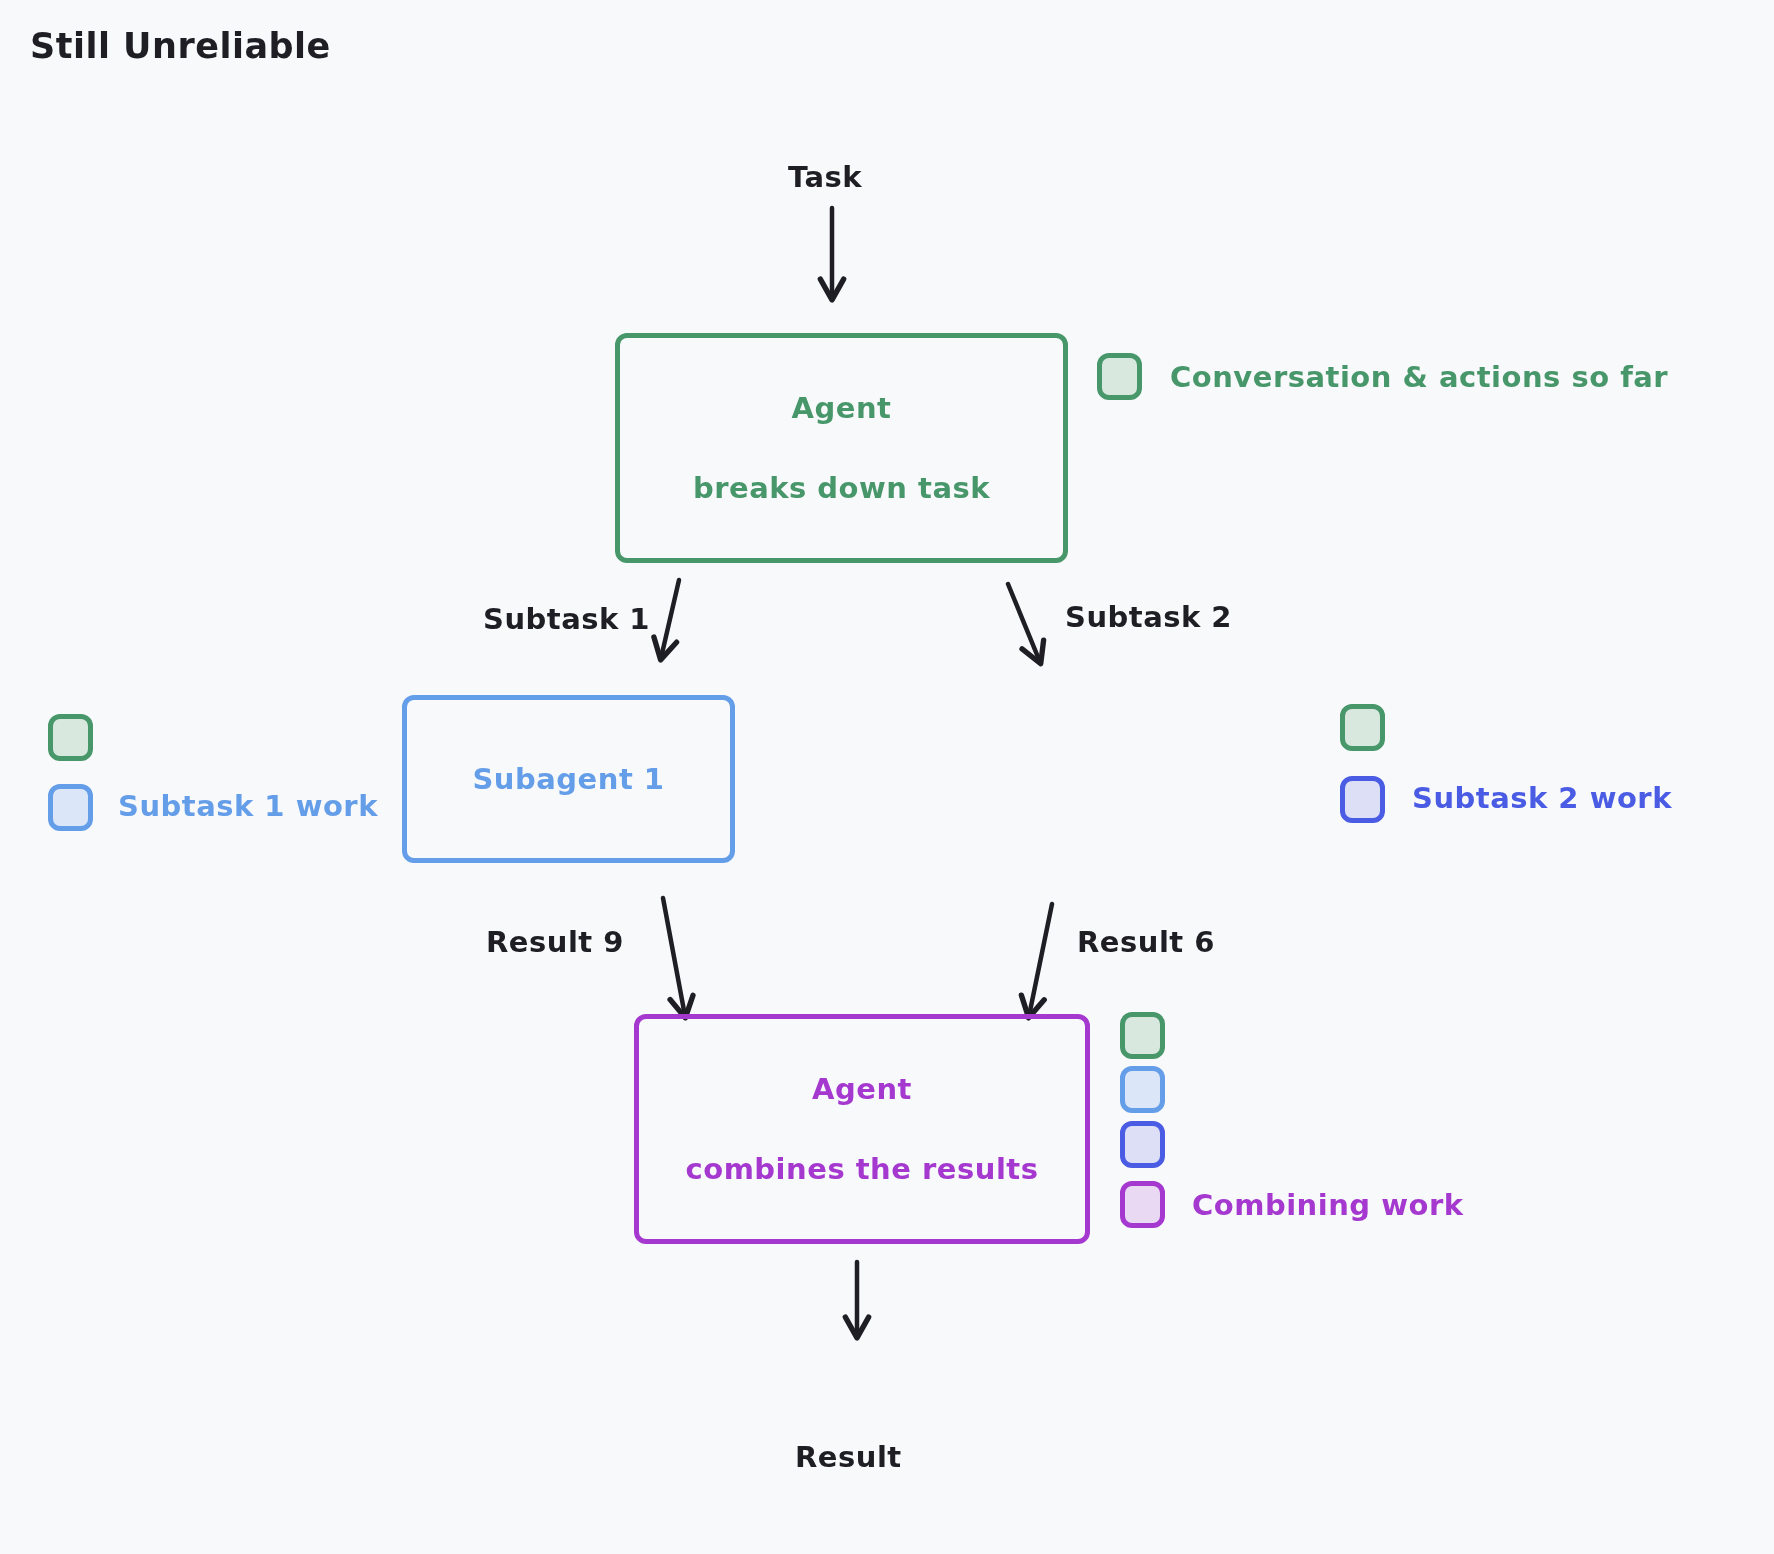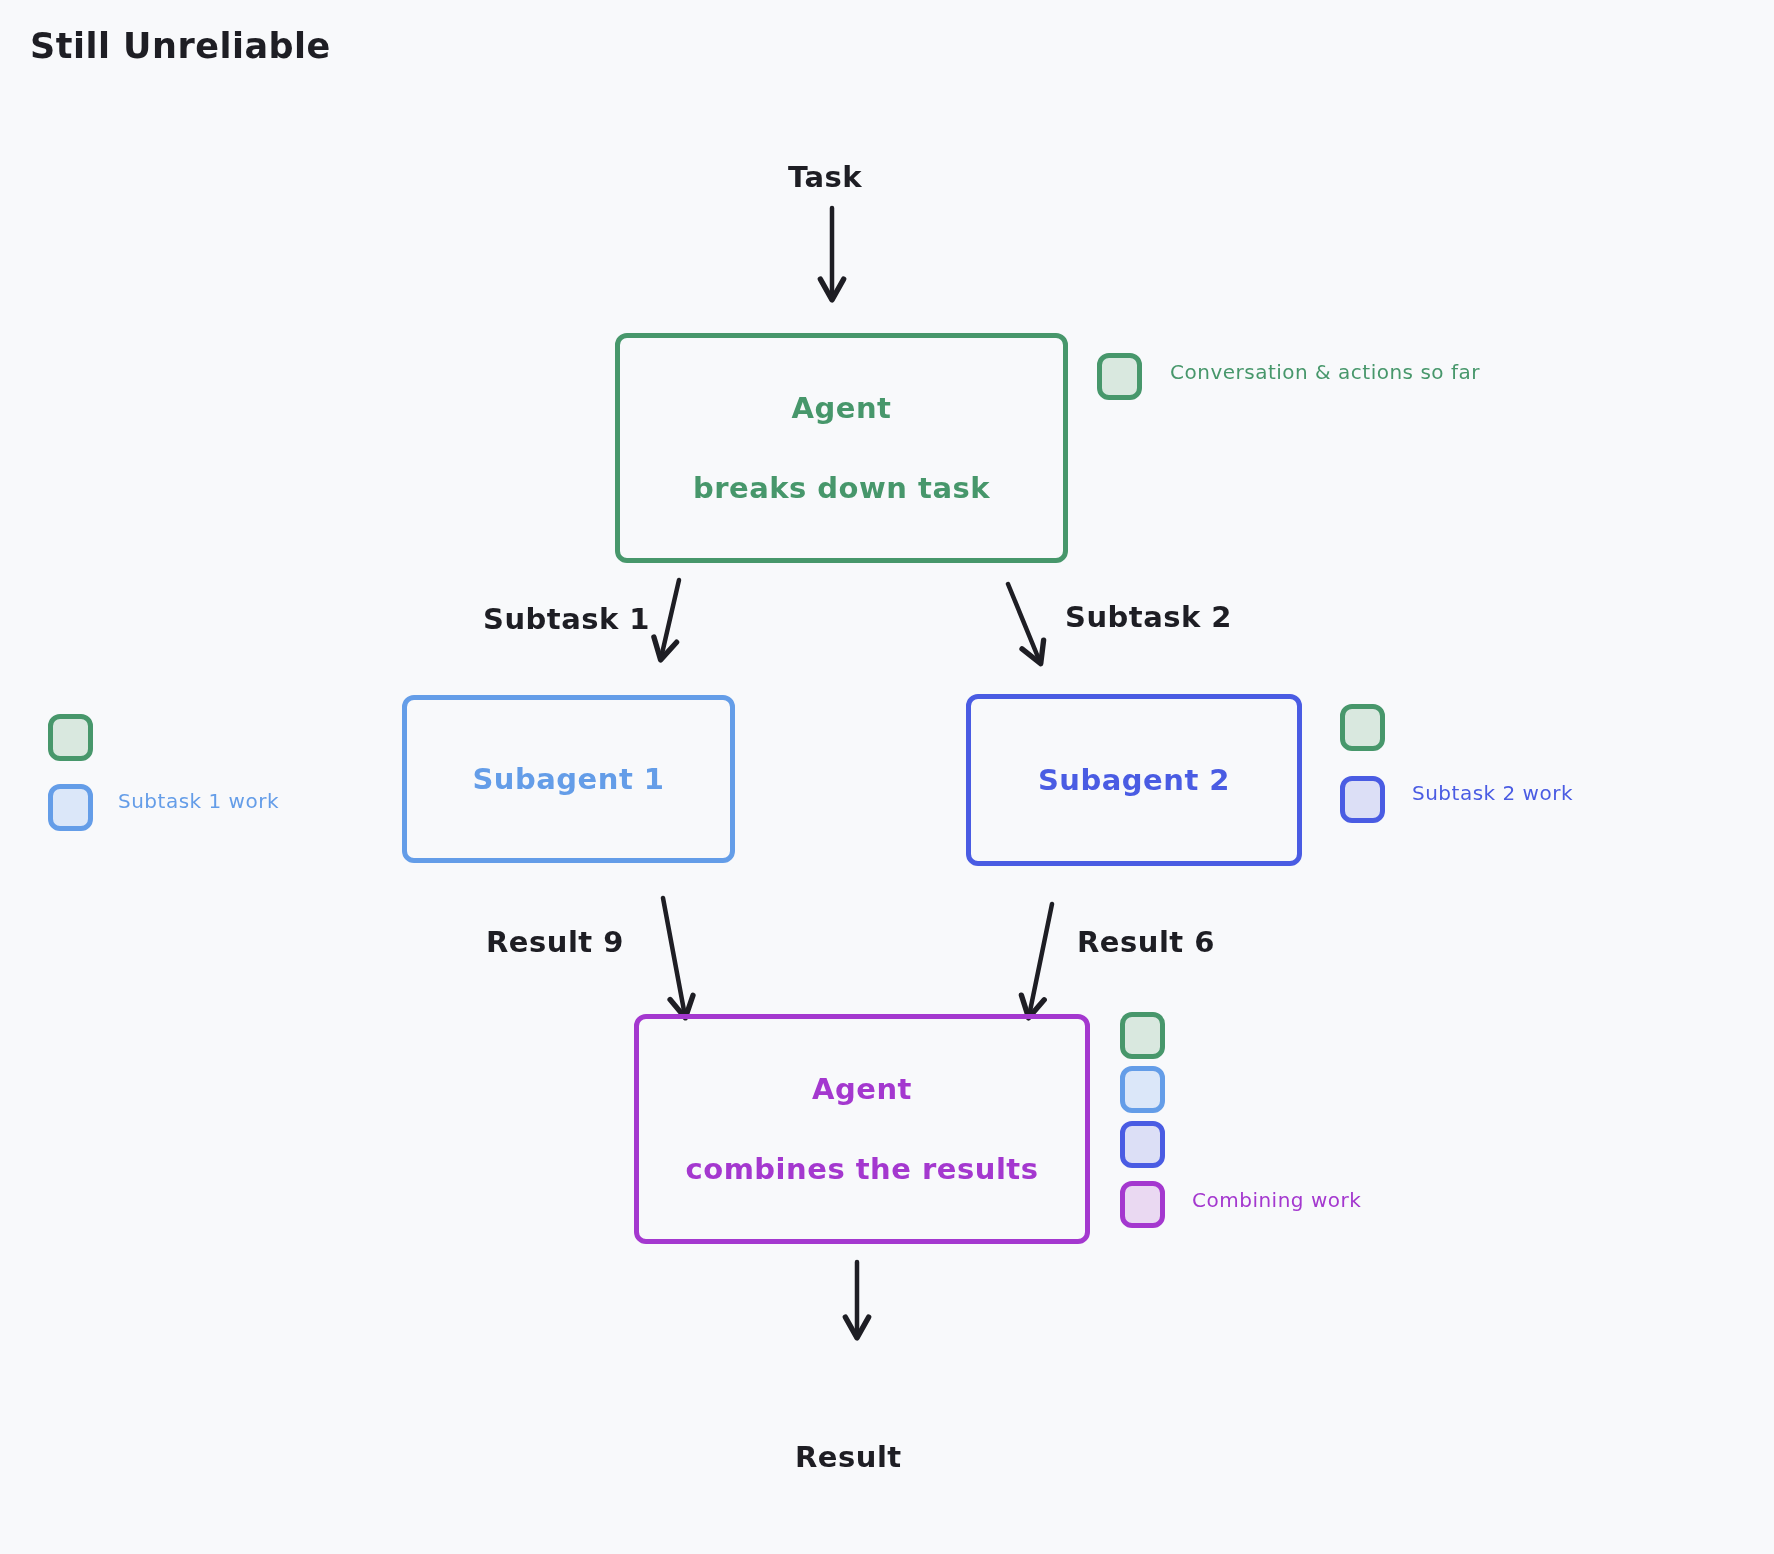--- a/index.html
+++ b/index.html
@@ -44,21 +44,21 @@
   .swatch {
     width: 45px; height: 47px;
     border-radius: 12px;
   }
   .sw-green  { border: 5px solid #47976b; background: #d9e8df; }
   .sw-blue   { border: 5px solid #649de8; background: #dbe7f9; }
   .sw-indigo { border: 5px solid #4a5ce3; background: #dcdff6; }
   .sw-purple { border: 5px solid #a438cf; background: #ead9f2; }
 
   .legend-label {
-    font-size: 20px; font-weight: 400; letter-spacing: 0.5px;
+    font-size: 29px; font-weight: 700; letter-spacing: 0.5px;
     white-space: nowrap;
   }
   .lg-green  { color: #47976b; }
   .lg-blue   { color: #649de8; }
   .lg-indigo { color: #4a5ce3; }
   .lg-purple { color: #a438cf; }
 
   #arrows { left: 0; top: 0; pointer-events: none; }
 </style>
 </head>
@@ -96,23 +96,20 @@
   <div class="abs node-label" style="left:1065px; top:600px;">Subtask 2</div>
 
   <div class="abs box box-blue" style="left:402px; top:695px; width:333px; height:168px;text-align:right;">
     <span>Subagent 1</span>
   </div>
 
   <div class="abs swatch sw-green" style="left:48px; top:714px;"></div>
   <div class="abs swatch sw-blue" style="left:48px; top:784px;"></div>
   <div class="abs legend-label lg-blue" style="left:118px; top:789px;">Subtask 1 work</div>
 
-  <div class="abs box box-indigo" style="left:966px; top:694px; width:336px; height:172px;">
-    <span>Subagent 2</span>
-  </div>
 
   <div class="abs swatch sw-green" style="left:1340px; top:704px;"></div>
   <div class="abs swatch sw-indigo" style="left:1340px; top:776px;"></div>
   <div class="abs legend-label lg-indigo" style="left:1412px; top:781px;">Subtask 2 work</div>
 
   <div class="abs node-label" style="left:486px; top:925px;">Result 9</div>
   <div class="abs node-label" style="left:1077px; top:925px;">Result 6</div>
 
   <div class="abs box box-purple agent-box" style="left:634px; top:1014px; width:456px; height:230px;">
     <span>Agent</span>

